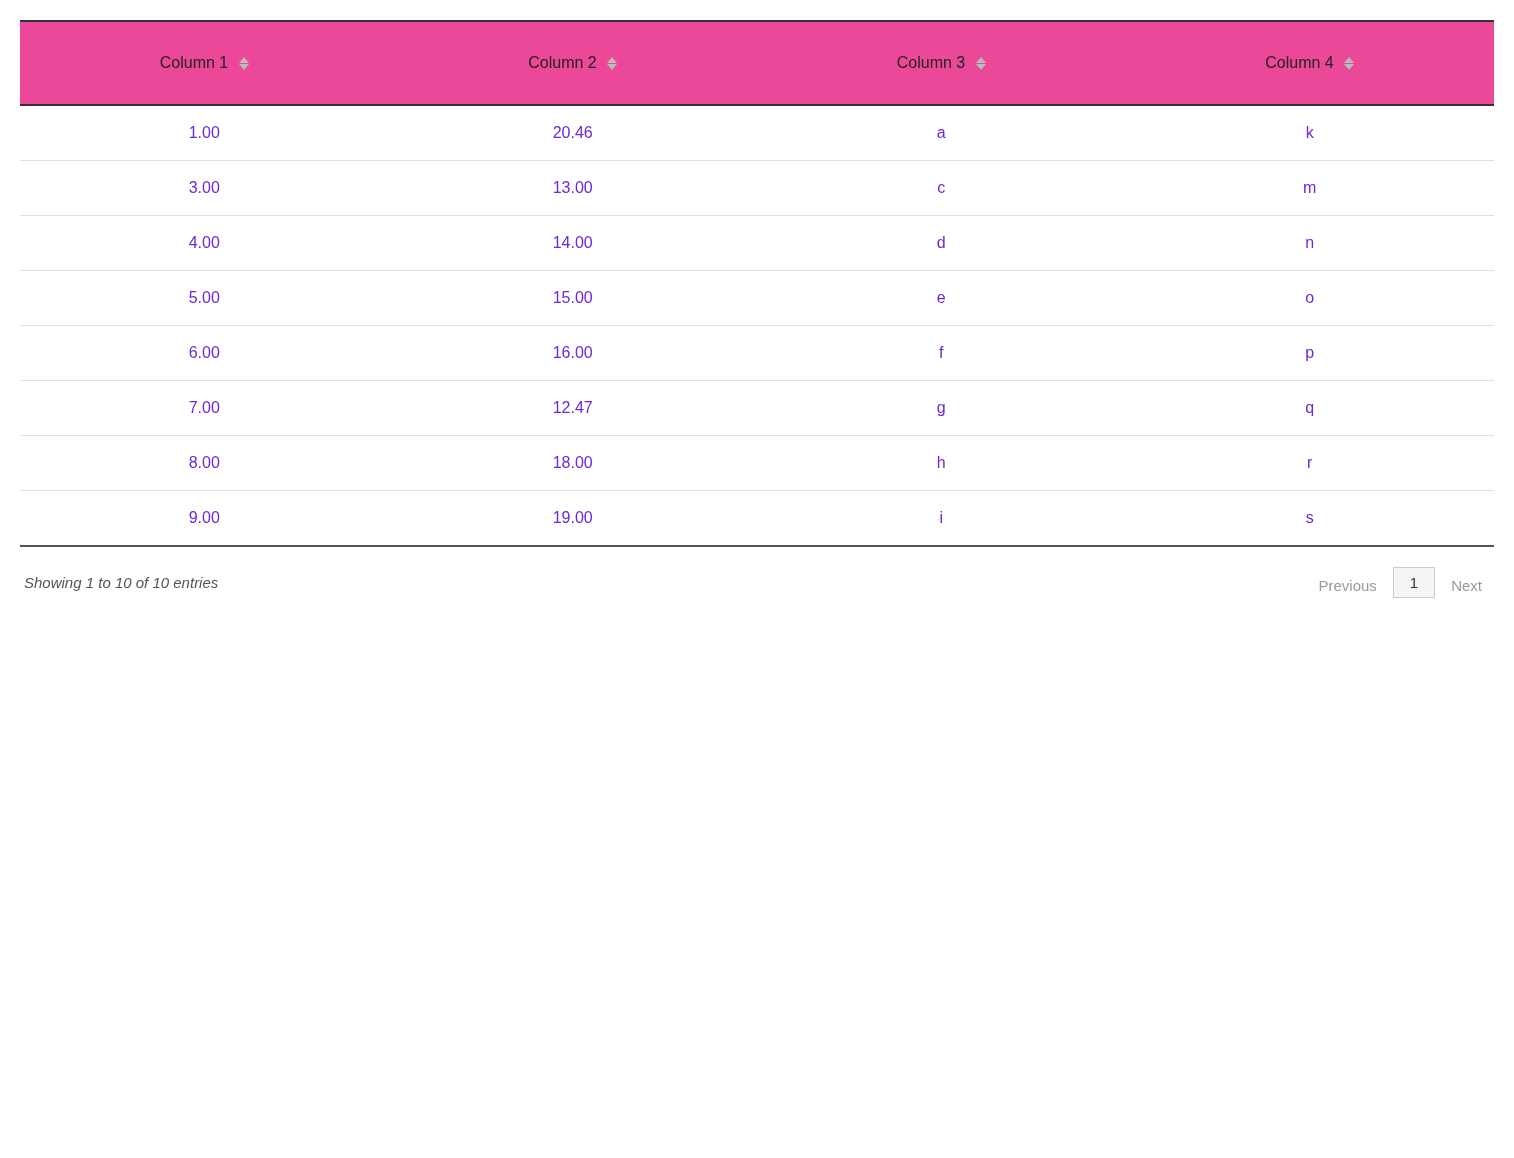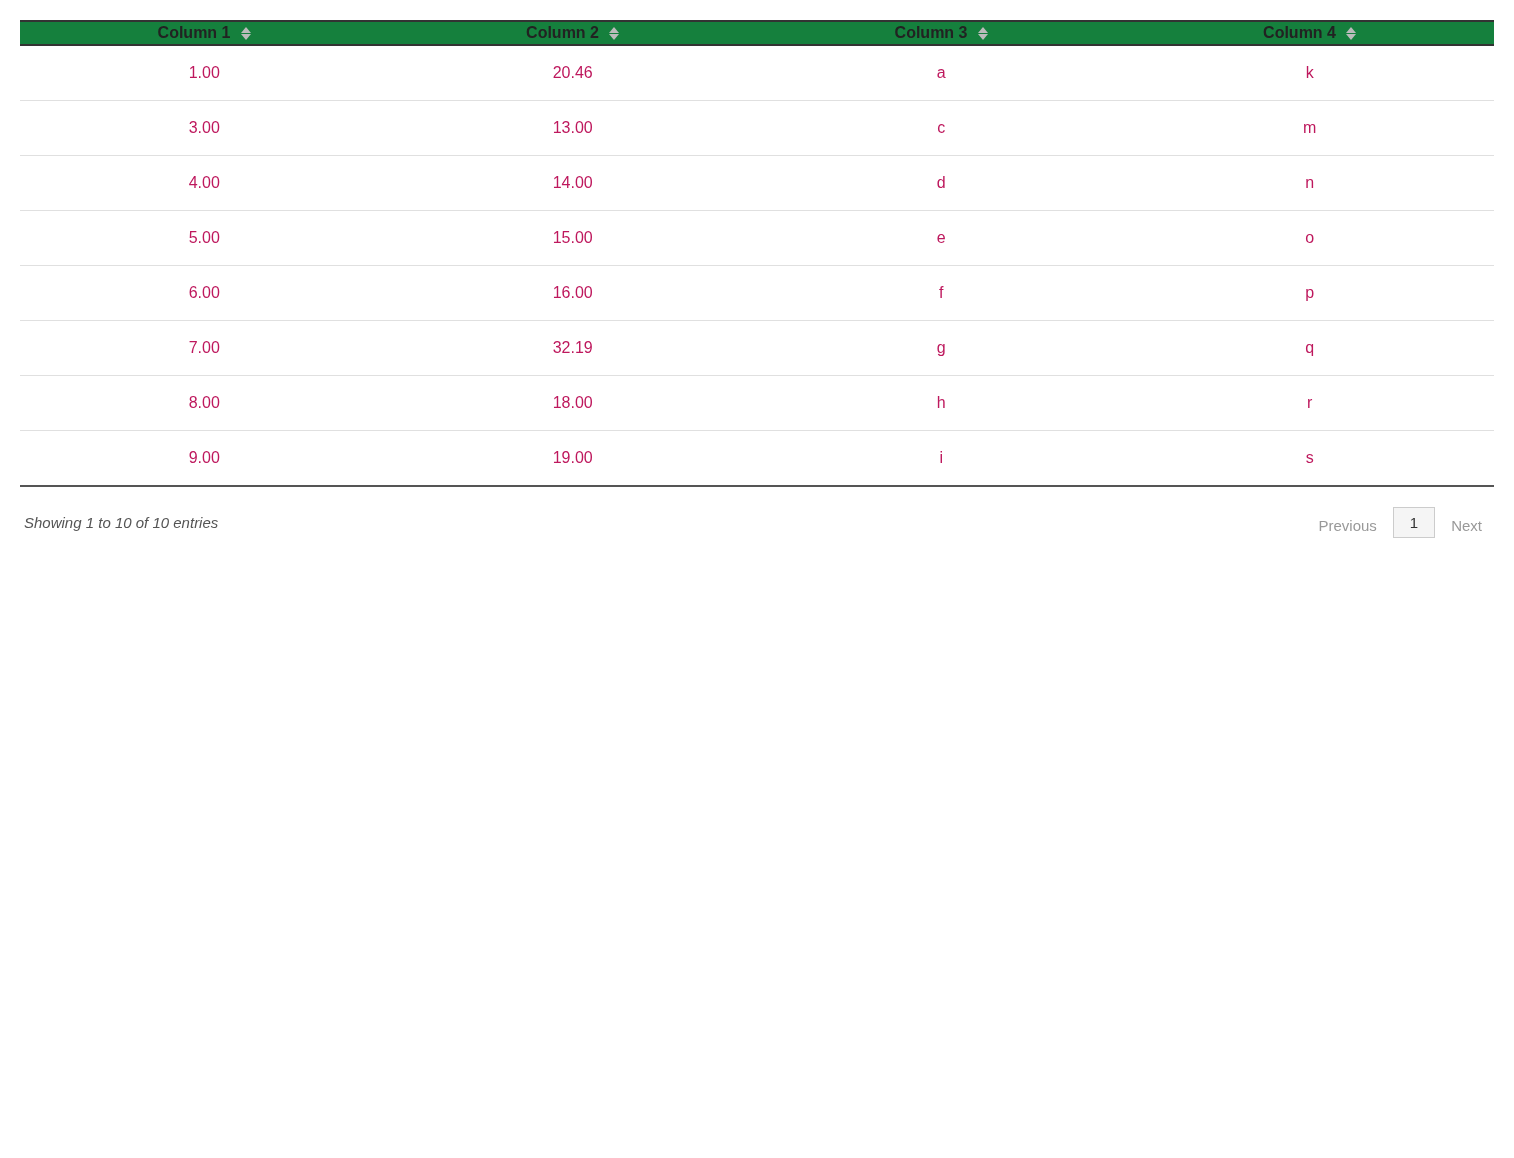--- a/index.html
+++ b/index.html
@@ -31,25 +31,25 @@
       border-collapse: collapse;
       table-layout: fixed;
     }
 
     thead tr {
       border-top: 2px solid #333;
       border-bottom: 2px solid #333;
     }
 
     thead th {
-      padding: 2px 20px;
-      font-weight: bold;
+      padding: 32px 20px;
+      font-weight: normal;
       font-size: 16px;
       color: #222;
-      background: #15803d;
+      background: #ec4899;
       text-align: center;
       white-space: nowrap;
       user-select: none;
     }
 
     thead th .sort-icons {
       display: inline-flex;
       flex-direction: column;
       align-items: center;
       margin-left: 6px;
@@ -79,21 +79,21 @@
     }
 
     tbody tr:last-child {
       border-bottom: 2px solid #555;
     }
 
     tbody td {
       padding: 18px 20px;
       text-align: center;
       font-size: 16px;
-      color: #be185d;
+      color: #6d28d9;
     }
 
     .footer {
       display: flex;
       align-items: center;
       justify-content: space-between;
       padding: 20px 4px 10px 4px;
     }
 
     .footer-info {
@@ -191,21 +191,21 @@
           <td>o</td>
         </tr>
         <tr>
           <td>6.00</td>
           <td>16.00</td>
           <td>f</td>
           <td>p</td>
         </tr>
         <tr>
           <td>7.00</td>
-          <td>32.19</td>
+          <td>12.47</td>
           <td>g</td>
           <td>q</td>
         </tr>
         <tr>
           <td>8.00</td>
           <td>18.00</td>
           <td>h</td>
           <td>r</td>
         </tr>
         <tr>

